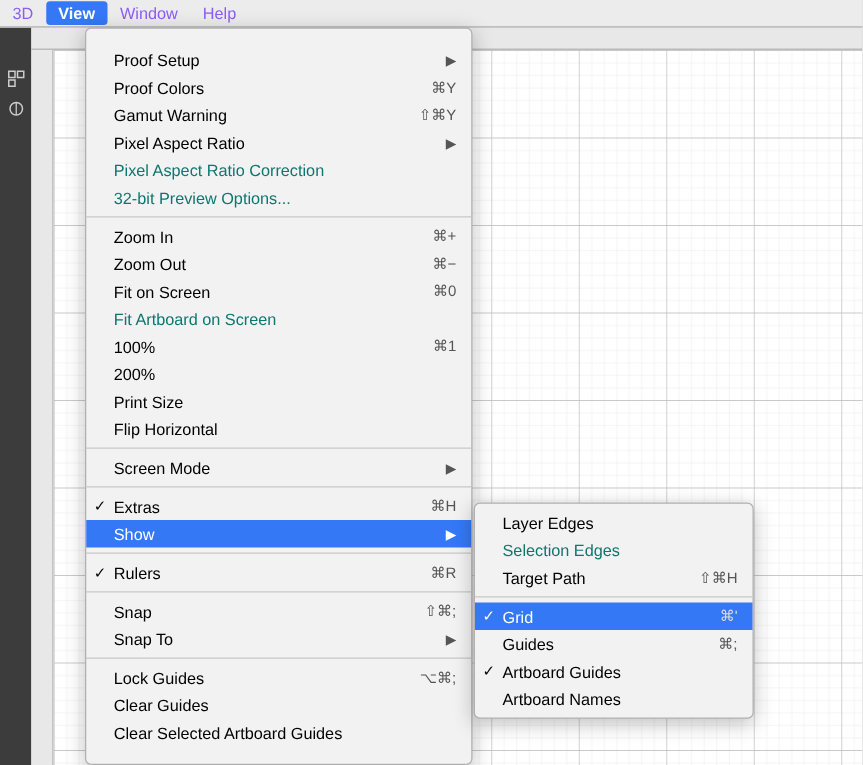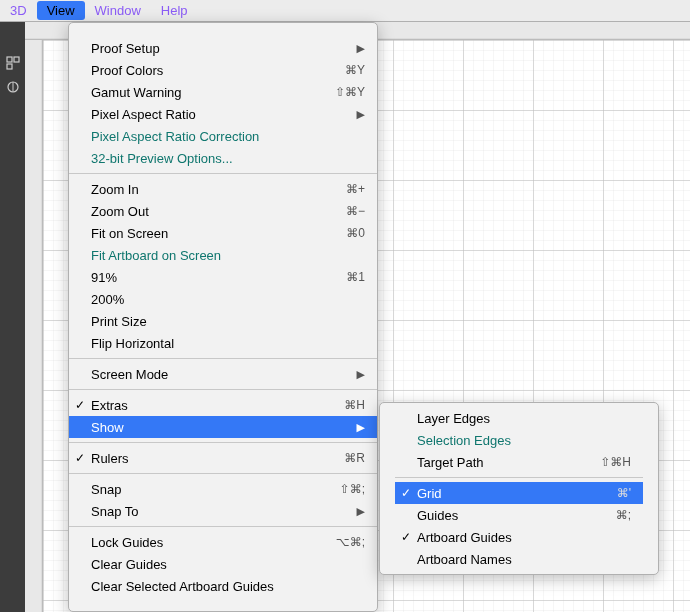--- a/index.html
+++ b/index.html
@@ -25,21 +25,22 @@
     }
     .menubar-item {
       padding: 2px 10px;
       font-size: 13px;
       color: #8b5cf6;
       cursor: default;
       border-radius: 3px;
     }
     .menubar-item.active {
       background: #3478f6;
-      color: #000000;
+      color: #ffffff;
+      font-weight: bold;
     }
 
     
     .dropdown-menu {
       position: absolute;
       top: 22px;
       left: 68px;
       background: #f2f2f2;
       border: 1px solid #b0b0b0;
       border-radius: 5px;
@@ -96,22 +97,22 @@
 
     
     .submenu {
       position: absolute;
       top: 0px;
       left: 100%;
       background: #f2f2f2;
       border: 1px solid #b0b0b0;
       border-radius: 5px;
       box-shadow: 0 4px 16px rgba(0,0,0,0.25);
-      width: 280px;
-      padding: 4px 15px;
+      width: 224px;
+      padding: 4px 0;
       z-index: 300;
     }
 
     .submenu-container {
       position: relative;
     }
 
     .submenu .menu-item .shortcut {
       color: #555;
     }
@@ -307,21 +308,21 @@
     <span class="shortcut">⌘0</span>
   </div>
 
   <div class="menu-item disabled">
     <span class="check"></span>
     <span>Fit Artboard on Screen</span>
   </div>
 
   <div class="menu-item">
     <span class="check"></span>
-    <span>91%</span>
+    <span>100%</span>
     <span class="shortcut">⌘1</span>
   </div>
 
   <div class="menu-item">
     <span class="check"></span>
     <span>200%</span>
   </div>
 
   <div class="menu-item">
     <span class="check"></span>

